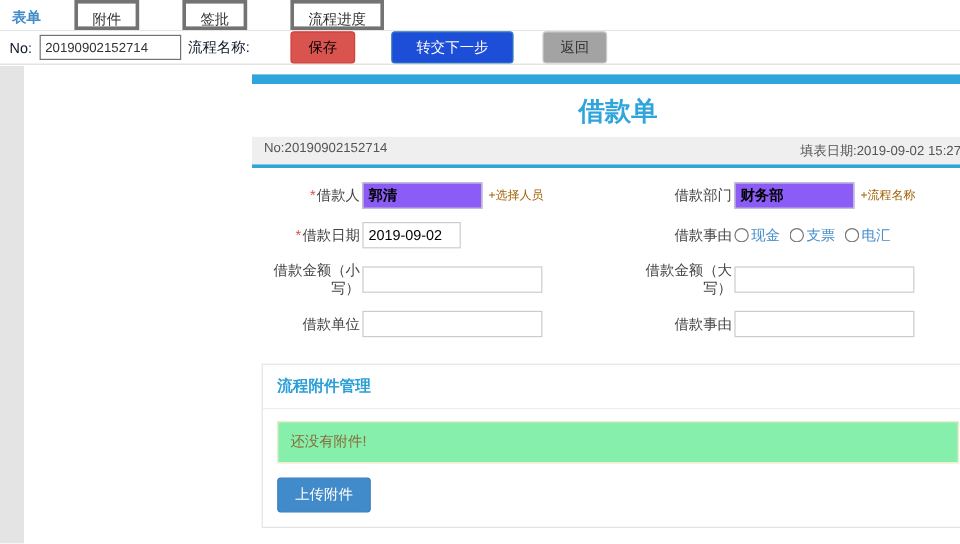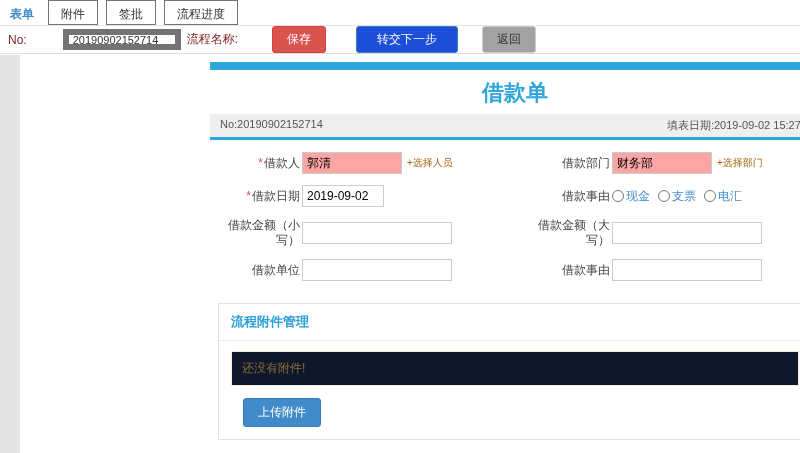--- a/index.html
+++ b/index.html
@@ -5,57 +5,57 @@
   * { box-sizing: border-box; }
   html,body { margin:0; padding:0; }
   body {
     width:800px; height:453px; overflow:hidden; position:relative;
     background:#fff; font-family:"Liberation Sans","DejaVu Sans",sans-serif;
     font-size:12px; color:#333;
   }
   
   .tabbar { display:flex; align-items:stretch; height:26px; border-bottom:1px solid #e5e5e5; background:#fff; }
   .tab-active { color:#428bca; padding:6px 10px 4px 10px; font-weight:bold;font-family:Liberation Mono, monospace; }
-  .tab-box { border:1px solid #737373; background:#fff; padding:5px 12px 4px 12px; margin:0 4px; color:#333; cursor:pointer; }
+  .tab-box { border:3px solid #737373; background:#fff; padding:5px 12px 4px 12px; margin:0 18px; color:#333; cursor:pointer; }
   
   .toolbar { display:flex; align-items:center; height:28px; border-bottom:1px solid #ddd; padding:0 8px; gap:6px; background:#fff; }
-  .toolbar label { color:#7f1d1d; }
-  .toolbar input { height:21px; border:6px solid #737373; padding:1px 4px; font-size:11px; color:#333; font-family:inherit;margin-left:30px; }
+  .toolbar label { color:#0f172a; }
+  .toolbar input { height:21px; border:1px solid #737373; padding:1px 4px; font-size:11px; color:#333; font-family:inherit; }
   .inp-no { width:118px; }
   .inp-name { width:200px; }
   .btn { border-radius:3px; font-size:12px; padding:4px 14px; cursor:pointer; border:1px solid transparent; font-family:inherit; }
-  .btn-save { background:#d9534f; border-color:#d43f3a; color:#ffffff; margin-left:28px; }
+  .btn-save { background:#d9534f; border-color:#d43f3a; color:#000000; margin-left:28px; }
   .btn-next { background:#1d4ed8; border-color:#357ebd; color:#fff; margin-left:24px; padding:4px 20px; }
   .btn-back { background:#a3a3a3; border-color:#ccc; color:#333; margin-left:18px; }
   
   .left-strip { position:absolute; left:0; top:55px; width:20px; height:398px; background:#e4e4e4; }
   
   .panel { position:absolute; left:210px; top:62px; width:610px; background:#fff; }
   .panel-topbar { height:8px; background:#30a5dc; }
   .form-title { text-align:center; color:#30a5dc; font-size:22px; font-weight:bold; padding:8px 0 6px 0; }
   .info-bar { display:flex; justify-content:space-between; background:#efefef; color:#555; font-size:11px; padding:4px 10px; }
   .blue-divider { height:3px; background:#30a5dc; }
   
   .form-grid { display:grid; grid-template-columns:92px 218px 92px 1fr; row-gap:11px; padding:12px 0 12px 0; align-items:center; }
   .f-label { text-align:right; padding-right:2px; color:#444; line-height:1.25; }
   .req { color:#d9534f; margin-right:1px; }
   .f-cell { display:flex; align-items:center; gap:5px; }
   .f-cell input { height:22px; border:1px solid #ccc; padding:1px 4px; font-size:12px; font-family:inherit; }
-  .inp-ro { width:100px; background:#fca5a5; }
+  .inp-ro { width:100px; background:#8b5cf6;font-weight:bold; }
   .inp-date { width:82px; }
   .inp-med { width:150px; }
   .blue-link { color:#a16207; text-decoration:none; font-size:10px; cursor:pointer; white-space:nowrap; }
   .radio-group { display:flex; align-items:center; gap:8px; color:#428bca; }
   .radio-group input { margin:0 2px 0 0; width:12px; height:12px; }
   .radio-opt { display:flex; align-items:center; cursor:pointer; }
   
   .attach-box { border:1px solid #e3e3e3; margin:10px 8px 0 8px; background:#fff; }
   .attach-head { color:#2a9fd8; font-weight:bold; font-size:13px; padding:9px 12px; border-bottom:1px solid #eee; }
-  .notice { margin:10px 12px; padding:8px 10px; background:#0f172a; border:1px solid #faebcc; color:#8a6d3b; }
-  .btn-upload { display:inline-block; margin:2px 12px 12px 24px; background:#428bca; border:1px solid #357ebd; color:#fff; padding:5px 14px; border-radius:3px; font-size:12px; cursor:pointer; font-family:inherit; }
+  .notice { margin:10px 12px; padding:8px 10px; background:#86efac; border:1px solid #faebcc; color:#8a6d3b; }
+  .btn-upload { display:inline-block; margin:2px 12px 12px 12px; background:#428bca; border:1px solid #357ebd; color:#fff; padding:5px 14px; border-radius:3px; font-size:12px; cursor:pointer; font-family:inherit; }
 </style>
 </head>
 <body>
 
 <div class="tabbar">
   <div class="tab-active">表单</div>
   <div class="tab-box">附件</div>
   <div class="tab-box">签批</div>
   <div class="tab-box">流程进度</div>
 </div>
@@ -85,21 +85,21 @@
     <div class="f-label">
       <span class="req">*</span><span>借款人</span>
     </div>
     <div class="f-cell">
       <input class="inp-ro" value="郭清" style="">
       <a class="blue-link">+选择人员</a>
     </div>
     <div class="f-label">借款部门</div>
     <div class="f-cell">
       <input class="inp-ro" value="财务部" style="">
-      <a class="blue-link">+选择部门</a>
+      <a class="blue-link">+流程名称</a>
     </div>
 
     <div class="f-label">
       <span class="req">*</span><span>借款日期</span>
     </div>
     <div class="f-cell">
       <input class="inp-date" value="2019-09-02" style="">
     </div>
     <div class="f-label">借款事由</div>
     <div class="f-cell radio-group">

